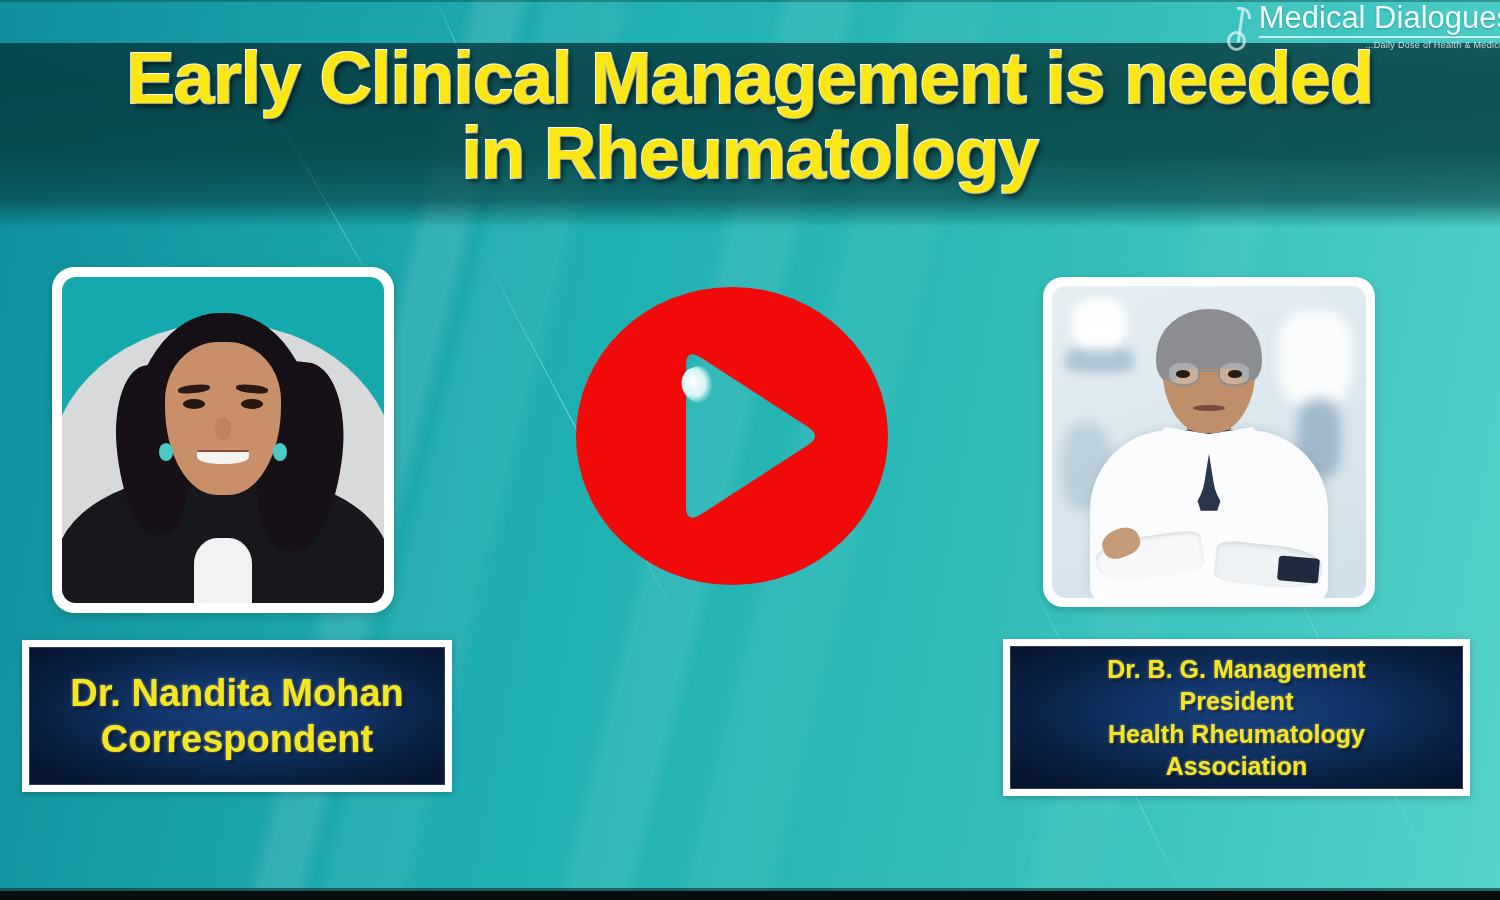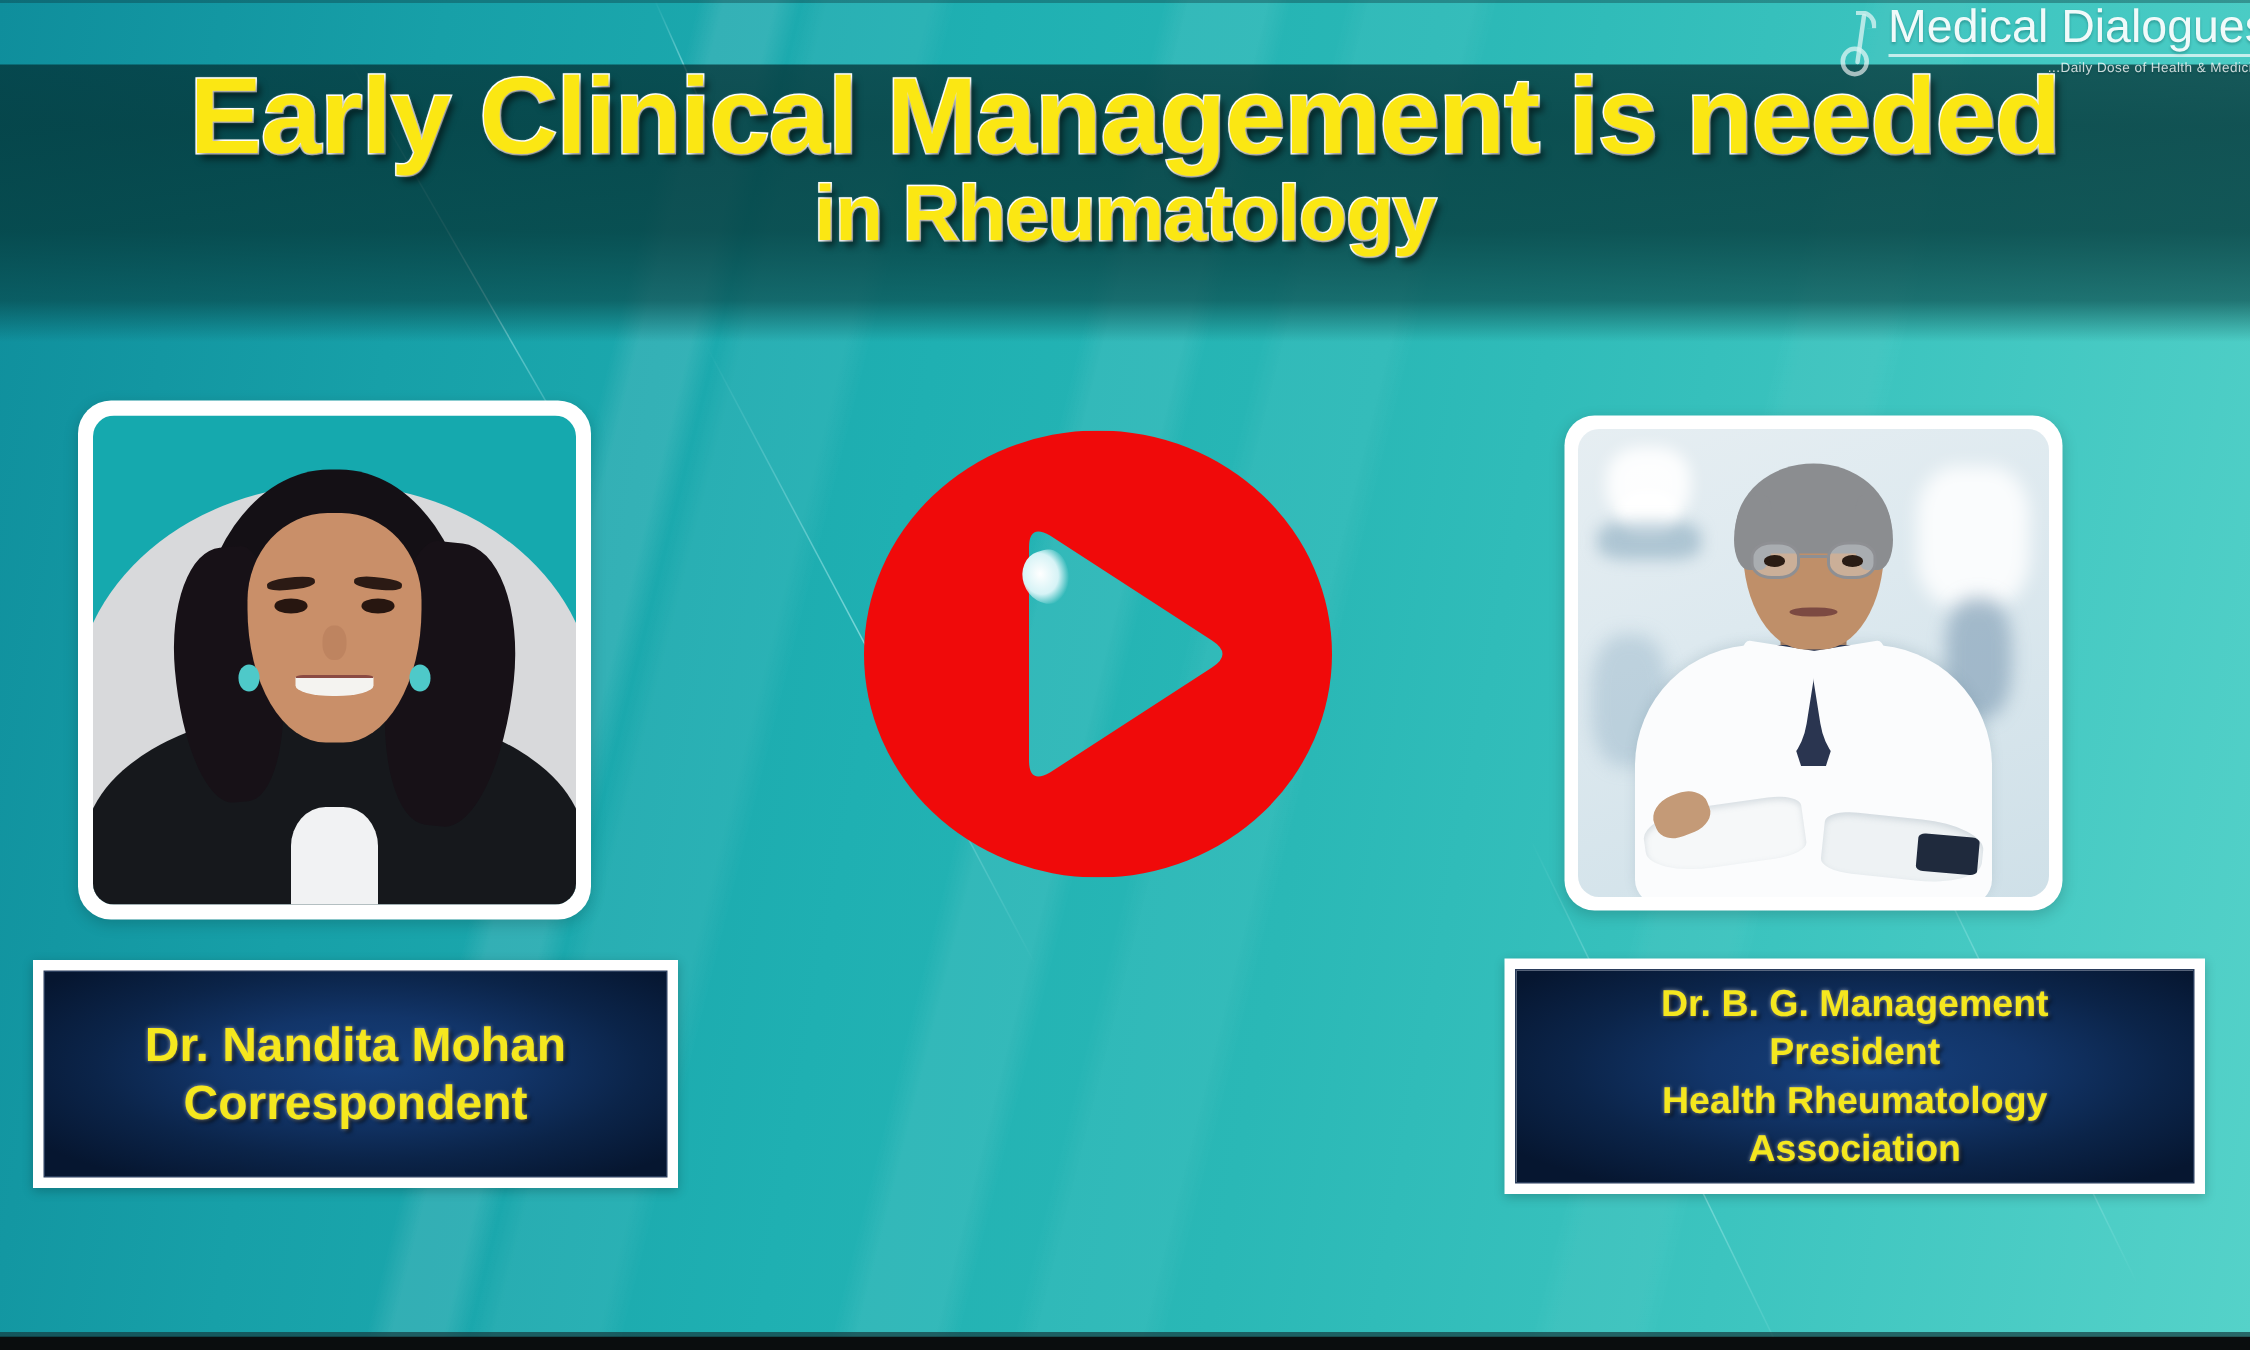--- a/index.html
+++ b/index.html
@@ -80,21 +80,21 @@
     font-weight:bold;
     color:#fbe713;
     letter-spacing:-.5px;
     -webkit-text-stroke:2px #ffffff;
     paint-order:stroke fill;
     text-shadow:
       0 0 2px rgba(255,255,255,.9),
       3px 4px 5px rgba(0,0,0,.55);
     white-space:nowrap;
   }
-  .title .ln2{font-size:52px;margin-top:6px;}
+  .title .ln2{font-size:72px;margin-top:6px;}
 
   
   .logo{
     position:absolute;right:-12px;top:2px;
     z-index:8;
     display:flex;align-items:flex-start;
     opacity:.92;
   }
   .logo-mark{
     width:34px;height:46px;margin-right:2px;margin-top:5px;
@@ -282,21 +282,21 @@
     color:#f5e71e;
     font-weight:bold;
     text-shadow:
       0 0 3px rgba(255,255,255,.55),
       2px 2px 3px rgba(0,0,0,.75);
     line-height:1.22;
     white-space:nowrap;
     text-align:center;
   }
   #plate-left{left:22px;top:640px;width:430px;height:152px;}
-  #plate-left .plate-line{font-size:32px;text-align:center;}
+  #plate-left .plate-line{font-size:38px;text-align:center;}
   #plate-right{left:1003px;top:639px;width:467px;height:157px;}
   #plate-right .plate-line{font-size:25px;line-height:1.3;}
 </style>
 </head>
 <body>
 
 <div class="stage">
 
   <div class="bg-base"></div>
   <div class="bg-streaks"></div>

